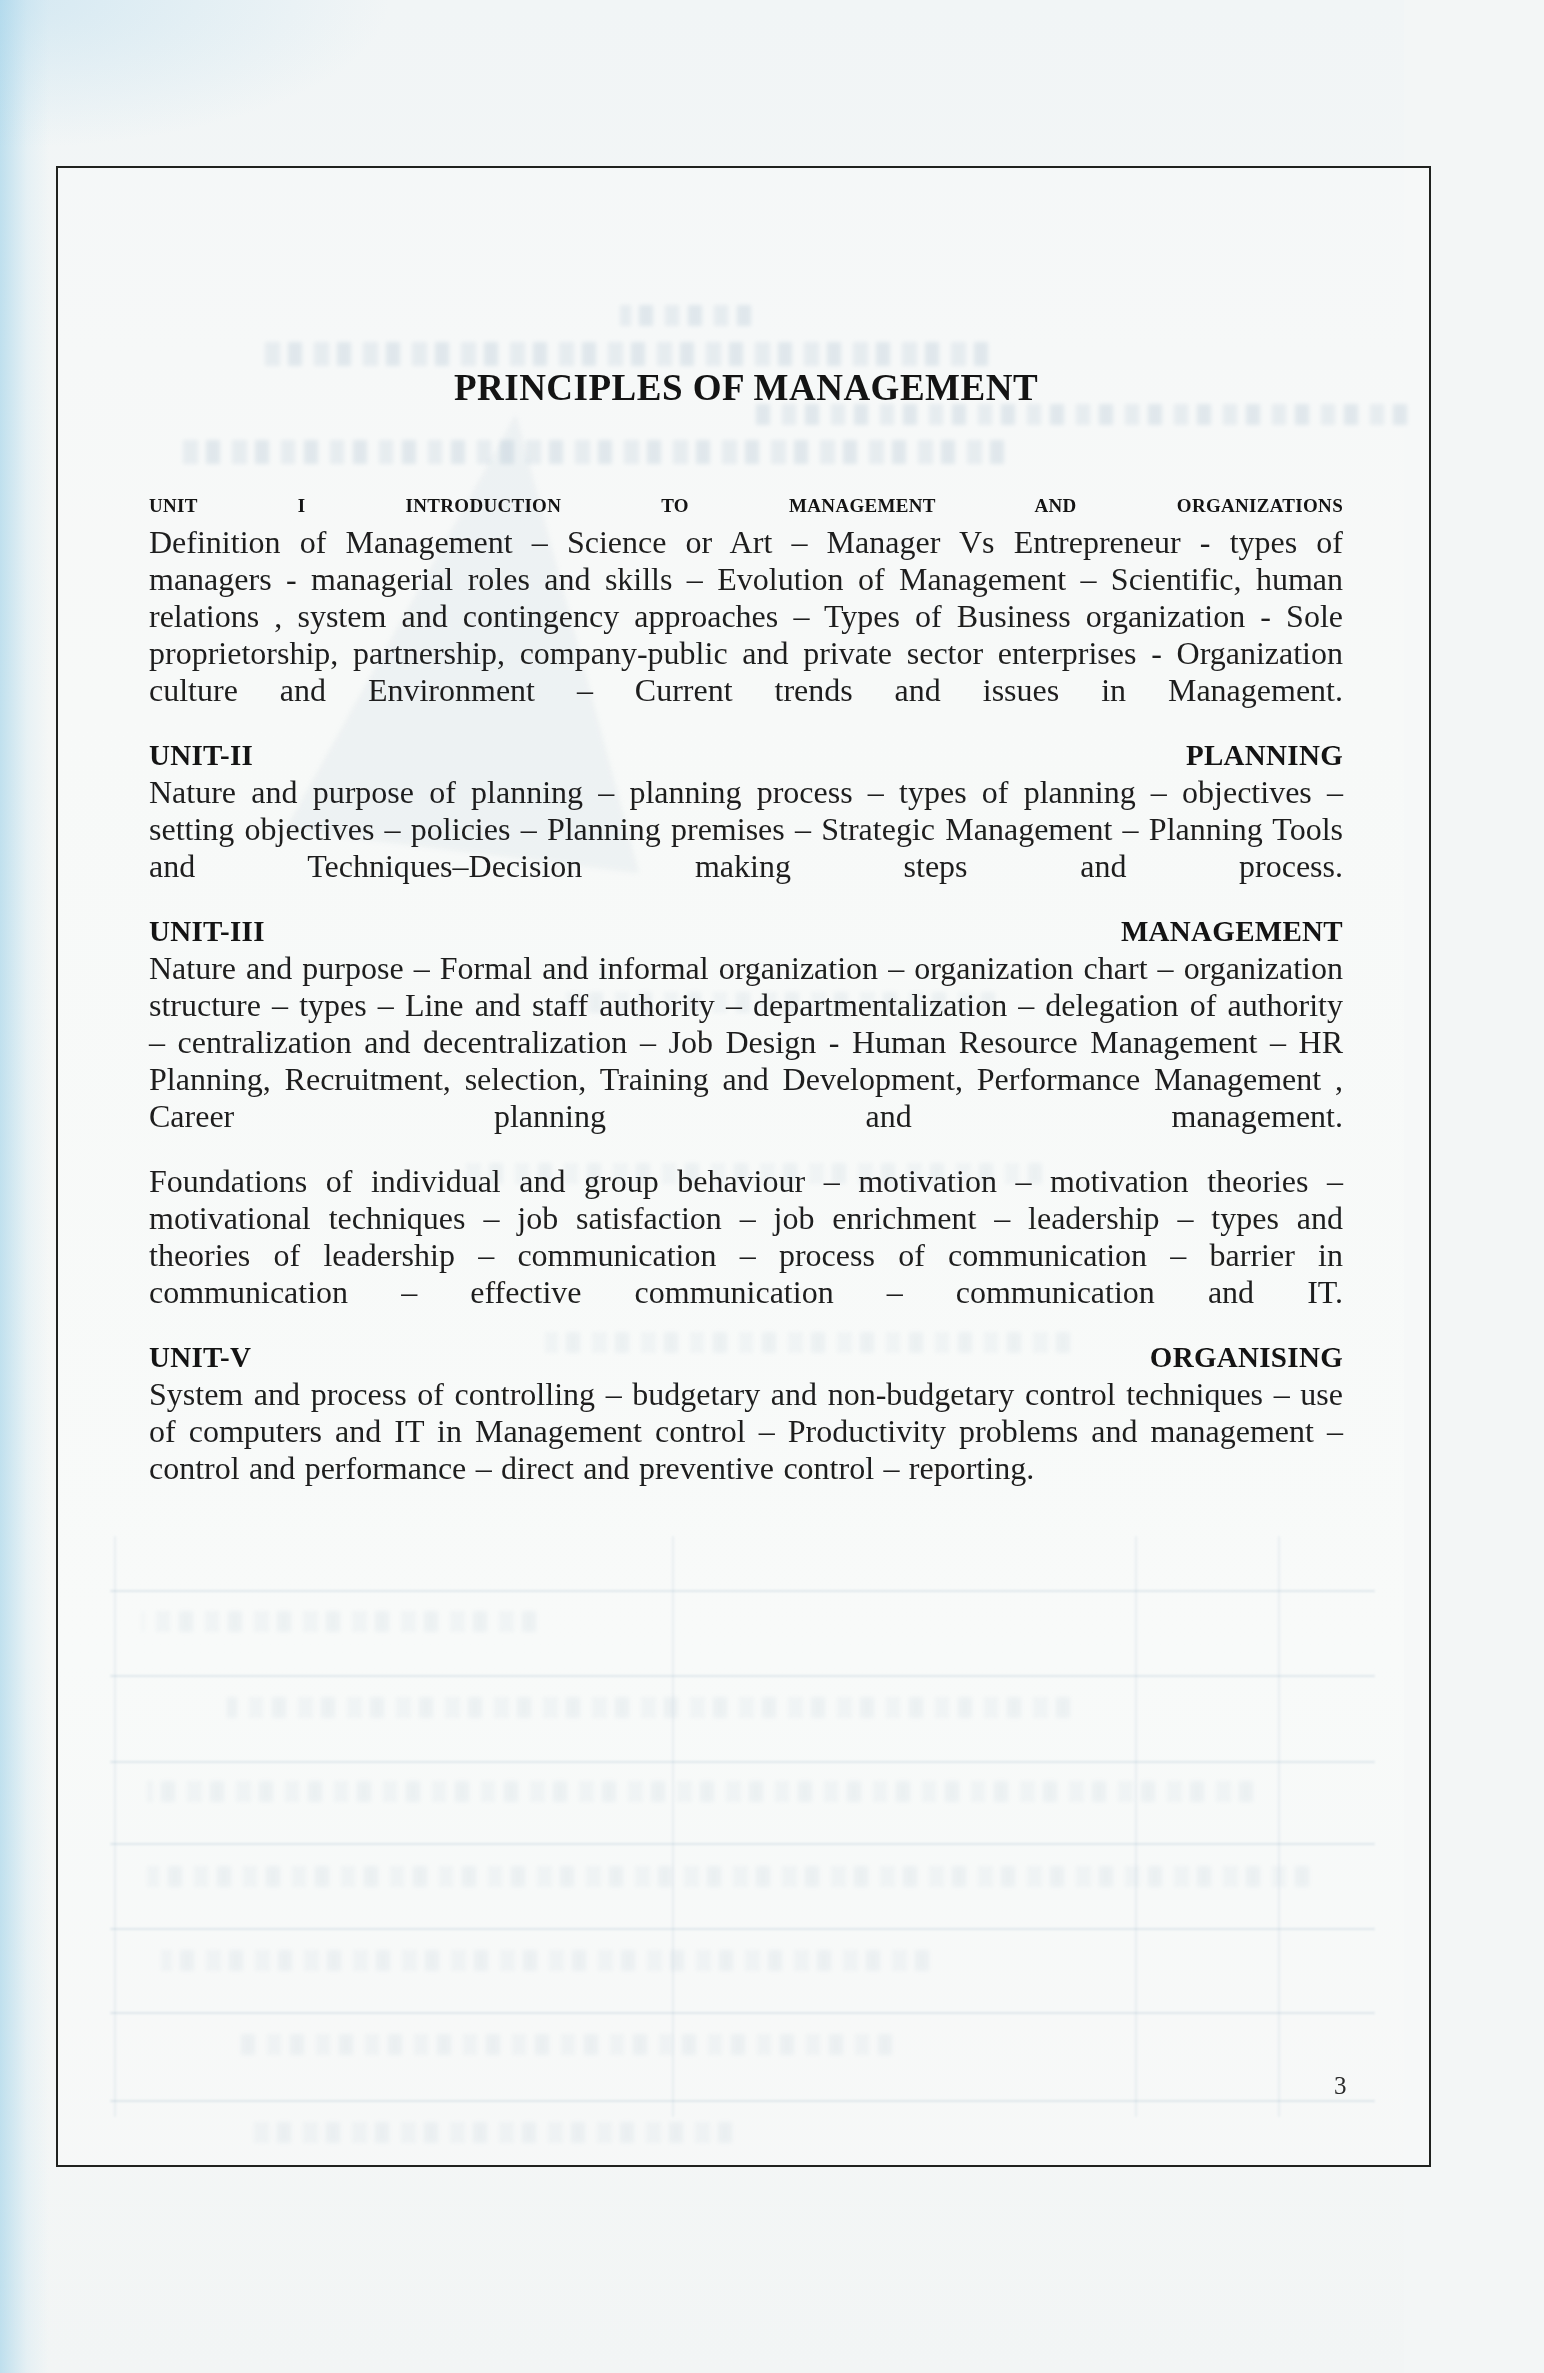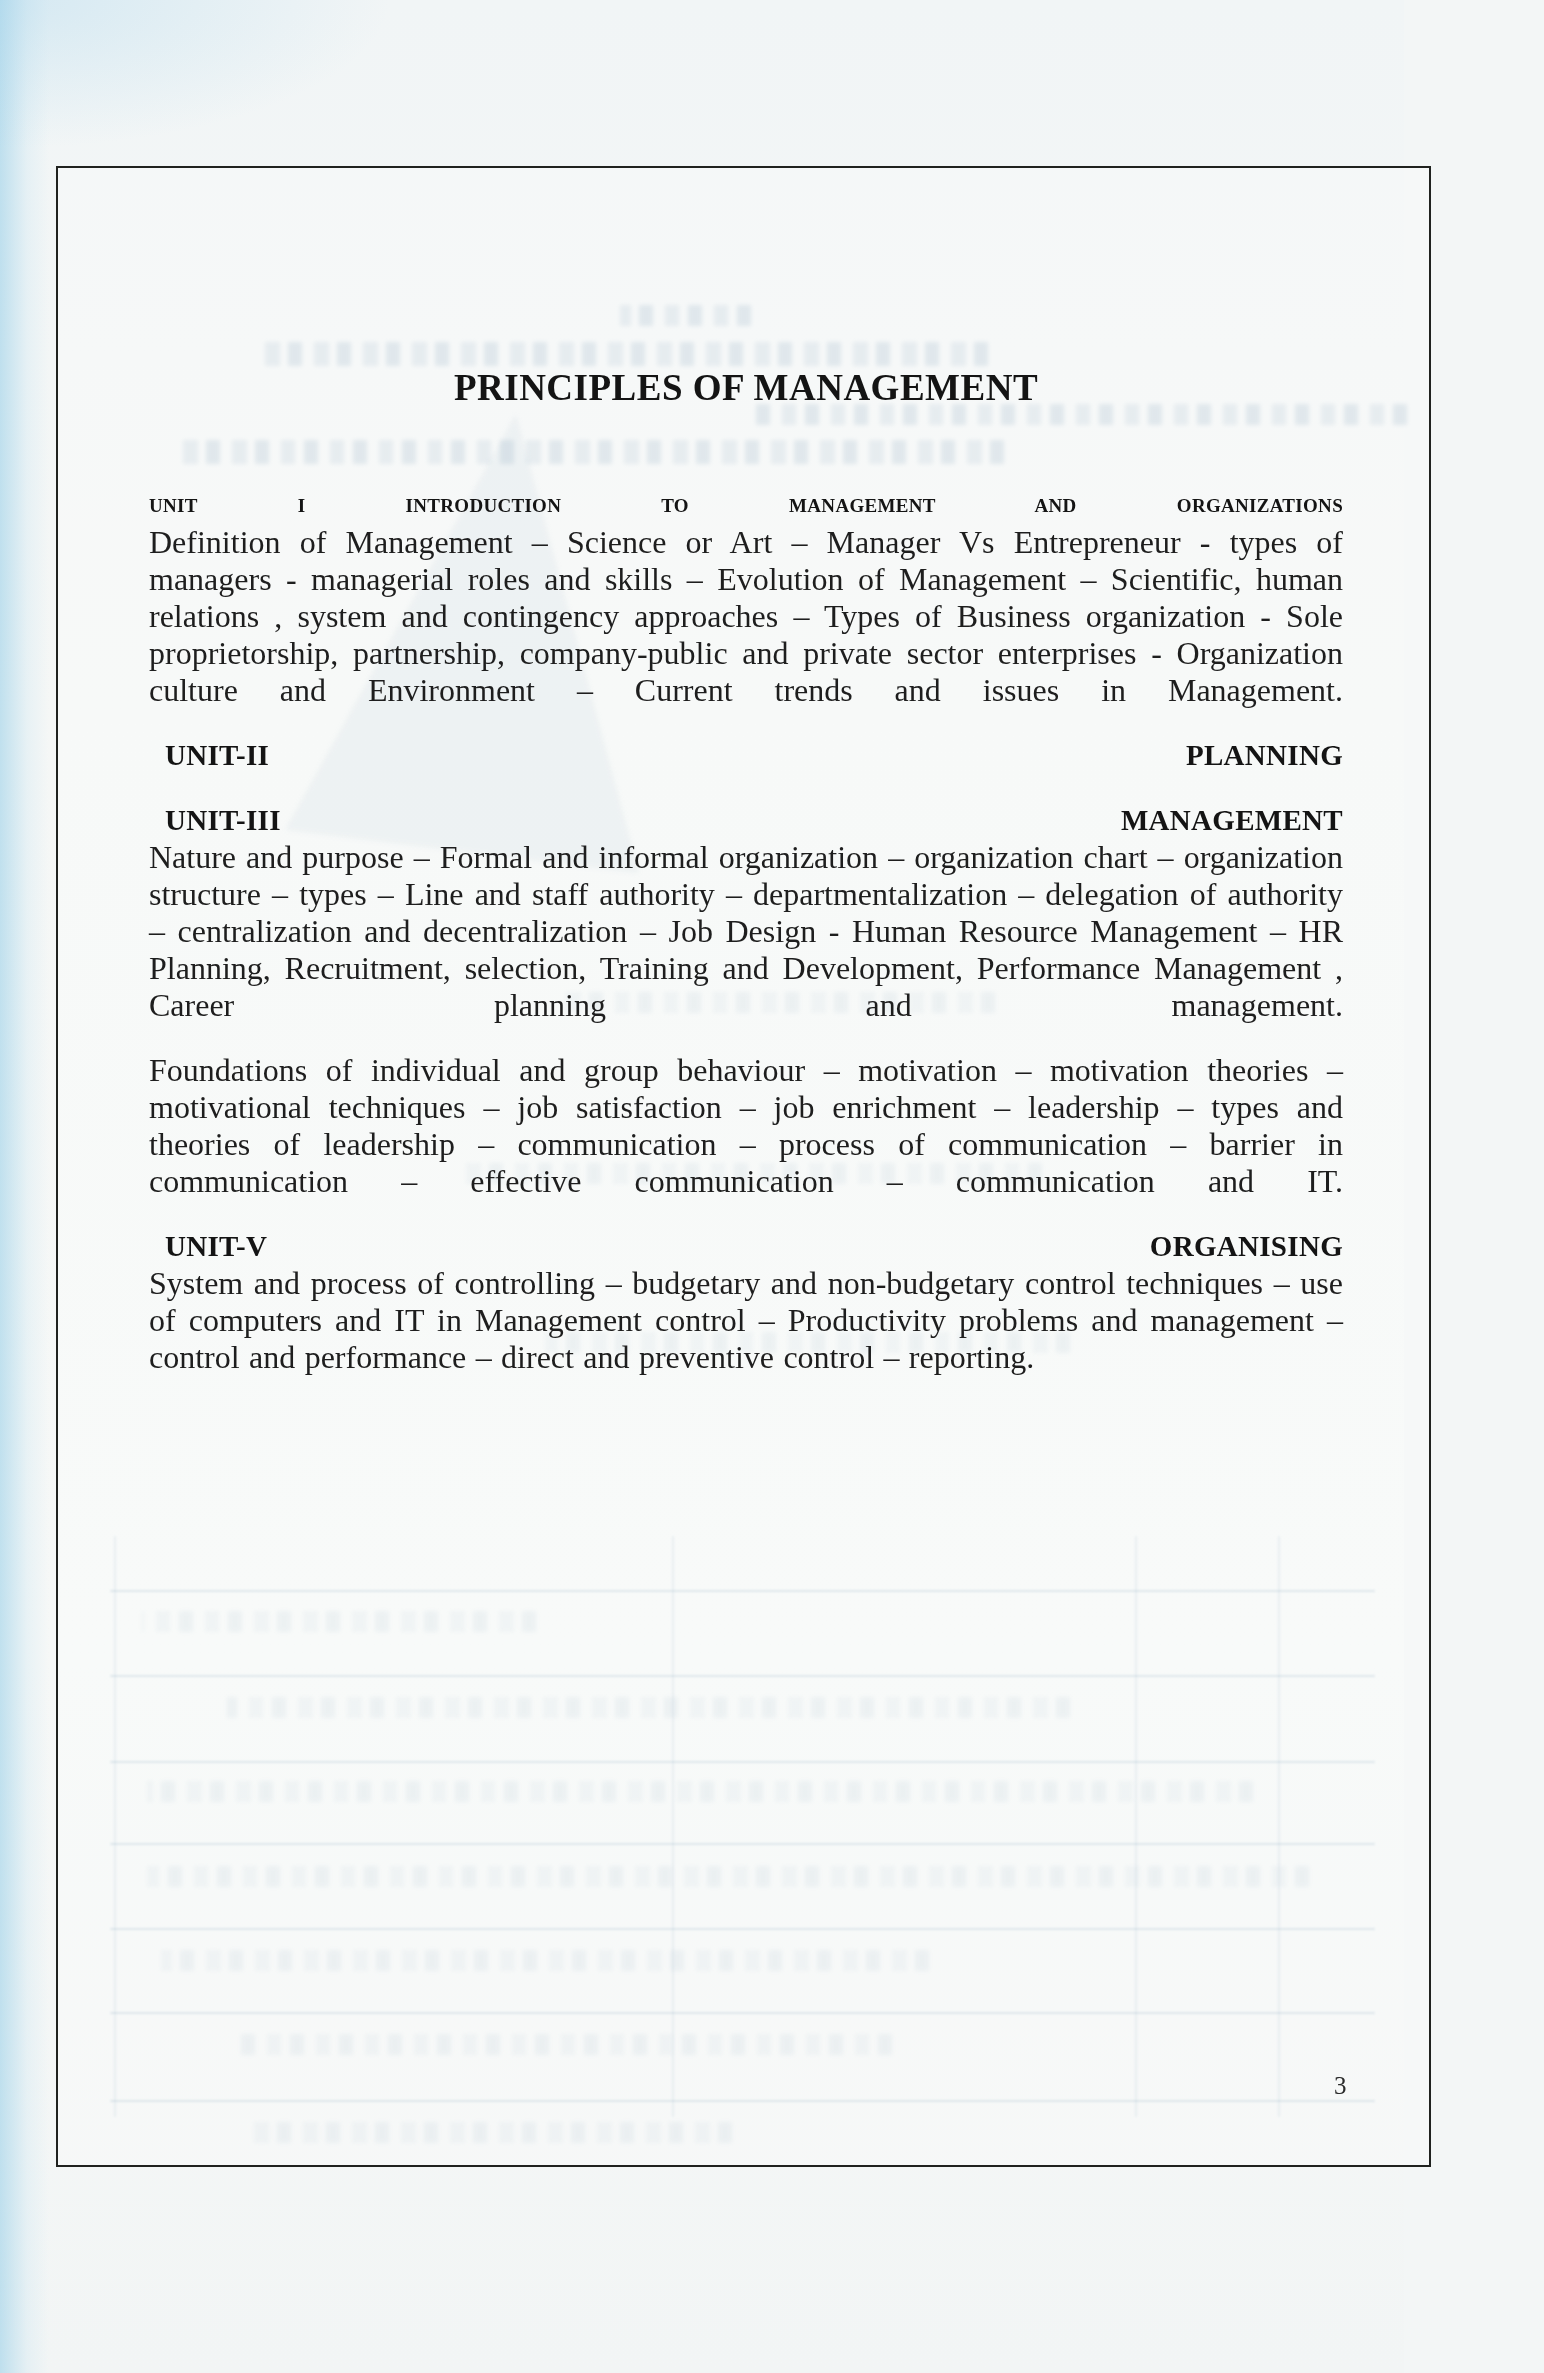--- a/index.html
+++ b/index.html
@@ -79,21 +79,20 @@
 
   .heading-row {
     display: flex;
     justify-content: space-between;
     align-items: baseline;
     font-size: 29px;
     line-height: 37px;
     font-weight: bold;
     color: #141414;
     letter-spacing: 0.3px;
-    margin-left: 16px;
   }
 
   .body-text {
     margin: 0;
     font-size: 32px;
     line-height: 37px;
     word-spacing: 1.4px;
     text-align: justify;
     color: #1e1e1e;
   }
@@ -196,20 +195,21 @@
       <section>
         <div class="heading-justified">UNIT I INTRODUCTION TO MANAGEMENT AND ORGANIZATIONS</div>
         <p class="body-text stretch-last">Definition of Management – Science or Art – Manager Vs Entrepreneur - types of managers - managerial roles and skills – Evolution of Management – Scientific, human relations , system and contingency approaches – Types of Business organization - Sole proprietorship, partnership, company-public and private sector enterprises - Organization culture and Environment – Current trends and issues in Management.</p>
       </section>
 
       <section>
         <div class="heading-row">
           <span>UNIT-II</span>
           <span>PLANNING</span>
         </div>
+        <p class="body-text stretch-last">Nature and purpose of planning – planning process – types of planning – objectives – setting objectives – policies – Planning premises – Strategic Management – Planning Tools and Techniques–Decision making steps and process.</p>
       </section>
 
       <section>
         <div class="heading-row">
           <span>UNIT-III</span>
           <span>MANAGEMENT</span>
         </div>
         <p class="body-text stretch-last">Nature and purpose – Formal and informal organization – organization chart – organization structure – types – Line and staff authority – departmentalization – delegation of authority – centralization and decentralization – Job Design - Human Resource Management – HR Planning, Recruitment, selection, Training and Development, Performance Management , Career planning and management.</p>
       </section>
 

